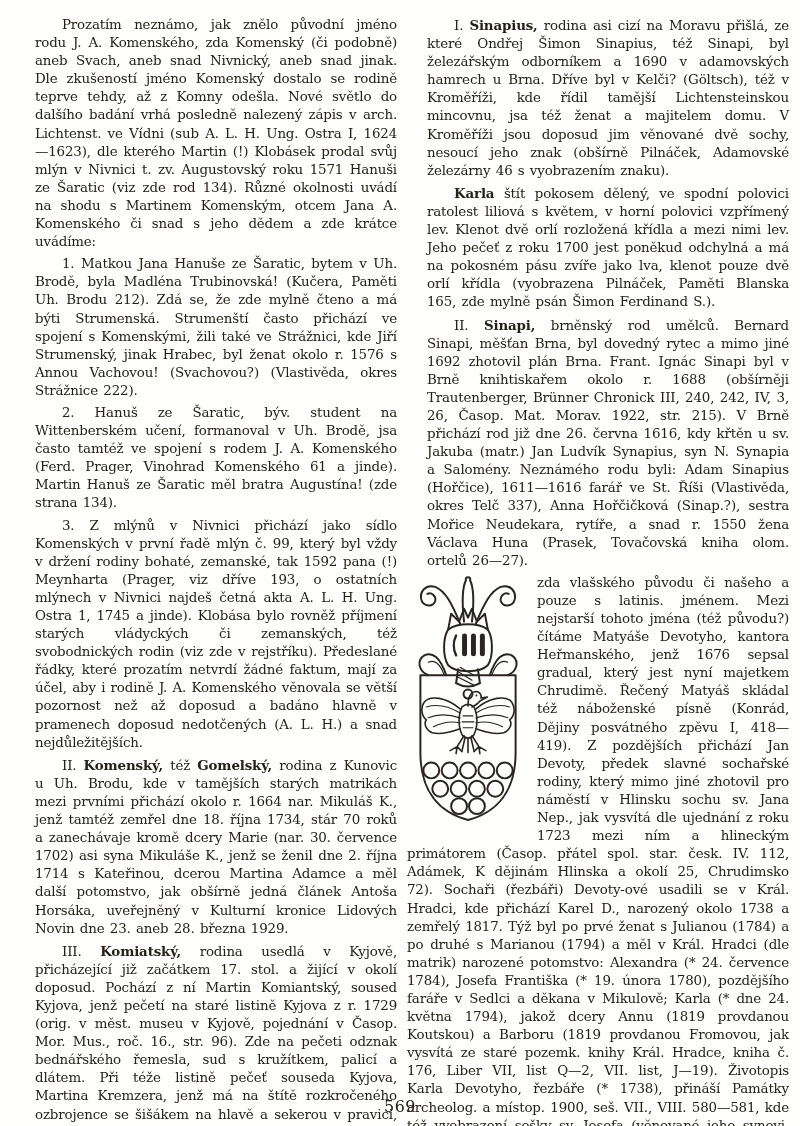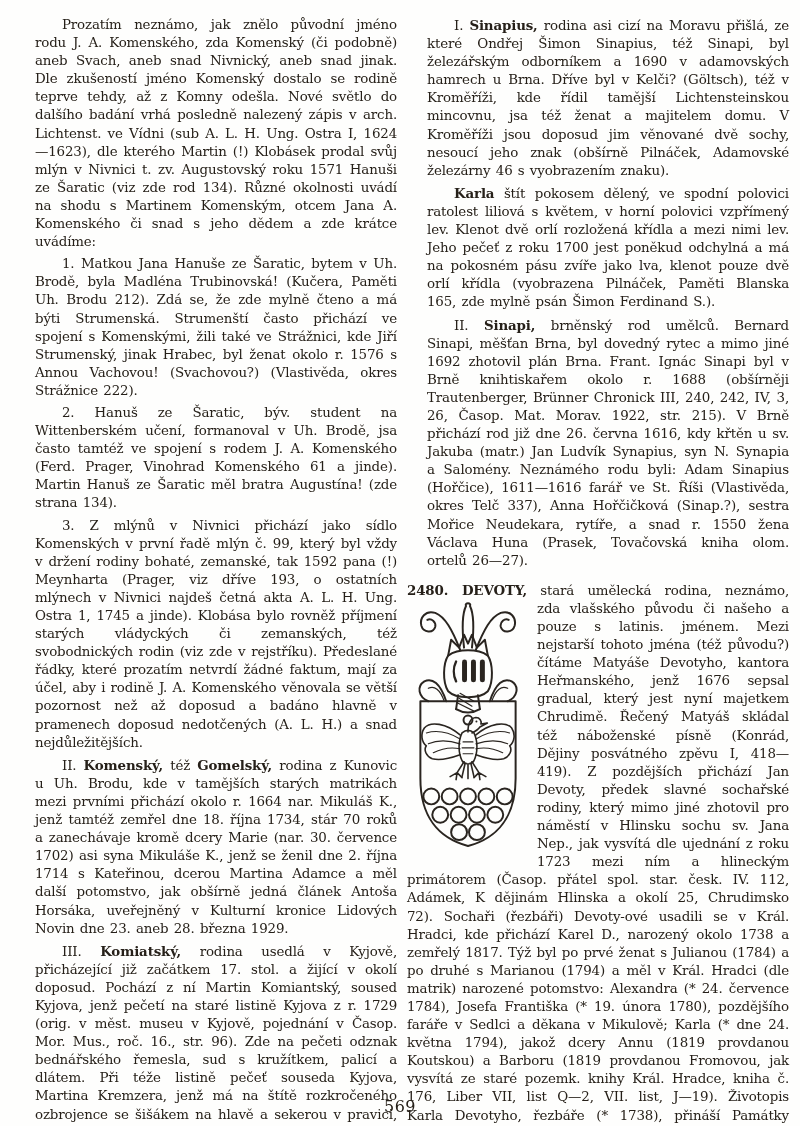--- a/index.html
+++ b/index.html
@@ -56,21 +56,20 @@
         <p class="indent"><span>2. Hanuš ze Šaratic, býv. student na Wittenberském učení, formanoval v Uh. Brodě, jsa často tamtéž ve spojení s rodem J. A. Komenského (Ferd. Prager, Vinohrad Komenského 61 a jinde). Martin Hanuš ze Šaratic měl bratra Augustína! (zde strana 134).</span></p>
         <p class="indent"><span>3. Z mlýnů v Nivnici přichází jako sídlo Komenských v první řadě mlýn č. 99, který byl vždy v držení rodiny bohaté, zemanské, tak 1592 pana (!) Meynharta (Prager, viz dříve 193, o ostatních mlýnech v Nivnici najdeš četná akta A. L. H. Ung. Ostra 1, 1745 a jinde). Klobása bylo rovněž příjmení starých vládyckých či zemanských, též svobodnických rodin (viz zde v rejstříku). Předeslané řádky, které prozatím netvrdí žádné faktum, mají za účel, aby i rodině J. A. Komenského věnovala se větší pozornost než až doposud a badáno hlavně v pramenech doposud nedotčených (A. L. H.) a snad nejdůležitějších.</span></p>
         <p class="indent"><span>II. </span><b>Komenský,</b><span> též </span><b>Gomelský,</b><span> rodina z Kunovic u Uh. Brodu, kde v tamějších starých matrikách mezi prvními přichází okolo r. 1664 nar. Mikuláš K., jenž tamtéž zemřel dne 18. října 1734, stár 70 roků a zanechávaje kromě dcery Marie (nar. 30. července 1702) asi syna Mikuláše K., jenž se ženil dne 2. října 1714 s Kateřinou, dcerou Martina Adamce a měl další potomstvo, jak obšírně jedná článek Antoša Horsáka, uveřejněný v Kulturní kronice Lidových Novin dne 23. aneb 28. března 1929.</span></p>
         <p class="indent"><span>III. </span><b>Komiatský,</b><span> rodina usedlá v Kyjově, přicházející již začátkem 17. stol. a žijící v okolí doposud. Pochází z ní Martin Komiantský, soused Kyjova, jenž pečetí na staré listině Kyjova z r. 1729 (orig. v měst. museu v Kyjově, pojednání v Časop. Mor. Mus., roč. 16., str. 96). Zde na pečeti odznak bednářského řemesla, sud s kružítkem, palicí a dlátem. Při téže listině pečeť souseda Kyjova, Martina Kremzera, jenž má na štítě rozkročeného ozbrojence se šišákem na hlavě a sekerou v pravici, klenot ozbrojená v lokti ohnutá paže, držící řemdih. Při pečeti písmena M. K.</span></p>
         <p class="entry"><b>4350. SINAPIUS,</b><span> lat. příjmení četných rodin (česk. Hořčička, Hořčický a pod.), které nacházíme na Moravě, neznámo ovšem, zda stejného původu (Hořčičková přichází u rodu Neudekar, zde na str. 464).</span></p>
       </div>
     <div class="col" id="col-right">
         <p class="indent"><span>I. </span><b>Sinapius,</b><span> rodina asi cizí na Moravu přišlá, ze které Ondřej Šimon Sinapius, též Sinapi, byl železářským odborníkem a 1690 v adamovských hamrech u Brna. Dříve byl v Kelči? (Göltsch), též v Kroměříži, kde řídil tamější Lichtensteinskou mincovnu, jsa též ženat a majitelem domu. V Kroměříži jsou doposud jim věnované dvě sochy, nesoucí jeho znak (obšírně Pilnáček, Adamovské železárny 46 s vyobrazením znaku).</span></p>
         <p class="indent"><b>Karla</b><span> štít pokosem dělený, ve spodní polovici ratolest liliová s květem, v horní polovici vzpřímený lev. Klenot dvě orlí rozložená křídla a mezi nimi lev. Jeho pečeť z roku 1700 jest poněkud odchylná a má na pokosném pásu zvíře jako lva, klenot pouze dvě orlí křídla (vyobrazena Pilnáček, Paměti Blanska 165, zde mylně psán Šimon Ferdinand S.).</span></p>
         <p class="indent"><span>II. </span><b>Sinapi,</b><span> brněnský rod umělců. Bernard Sinapi, měšťan Brna, byl dovedný rytec a mimo jiné 1692 zhotovil plán Brna. Frant. Ignác Sinapi byl v Brně knihtiskařem okolo r. 1688 (obšírněji Trautenberger, Brünner Chronick III, 240, 242, IV, 3, 26, Časop. Mat. Morav. 1922, str. 215). V Brně přichází rod již dne 26. června 1616, kdy křtěn u sv. Jakuba (matr.) Jan Ludvík Synapius, syn N. Synapia a Salomény. Neznámého rodu byli: Adam Sinapius (Hořčice), 1611—1616 farář ve St. Říši (Vlastivěda, okres Telč 337), Anna Hořčičková (Sinap.?), sestra Mořice Neudekara, rytíře, a snad r. 1550 žena Václava Huna (Prasek, Tovačovská kniha olom. ortelů 26—27).</span></p>
-        <p class="entry force"><b>2480.  DEVOTY,</b><span> stará umělecká rodina, neznámo,</span></p>
         <p class="body-after-head">
   <span class="arms">
     <svg viewBox="0 0 112 252" xmlns="http://www.w3.org/2000/svg">
       <g stroke="#2a2520" fill="none" stroke-width="2" stroke-linecap="round" stroke-linejoin="round">
 
         <g>
           <path d="M52,46 C50,28 50,12 54,4 M60,46 C62,28 62,12 58,4 M54,4 C52,0.5 60,0.5 58,4"></path>
           <path d="M48,48 C40,28 33,15 23,11 C13,8 7,16 9,24 C11,31 21,32 23,25 C24,20 19,16 15,18"></path>
           <path d="M64,48 C72,28 79,15 89,11 C99,8 105,16 103,24 C101,31 91,32 89,25 C88,20 93,16 97,18"></path>
         </g>

